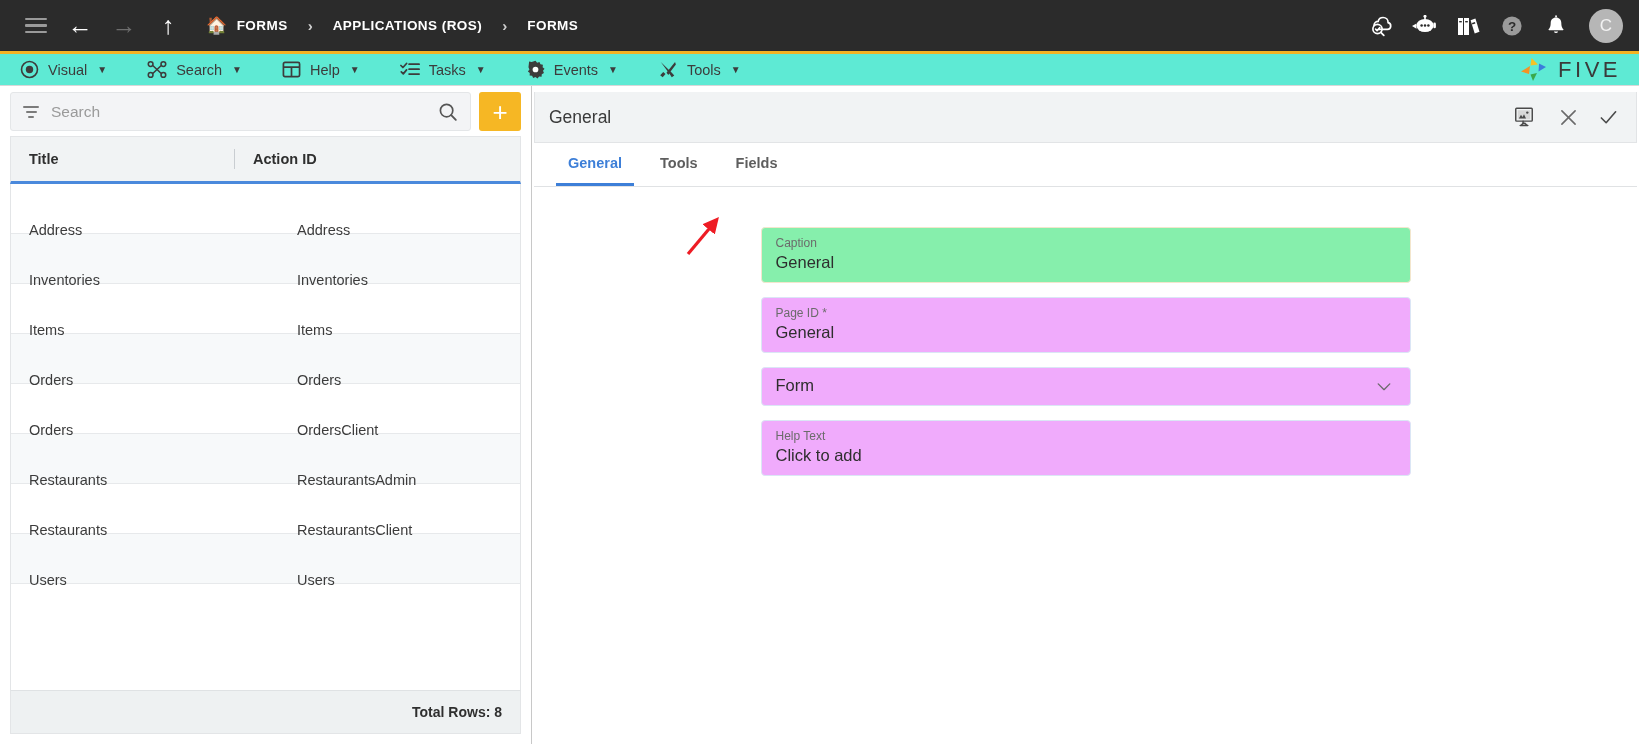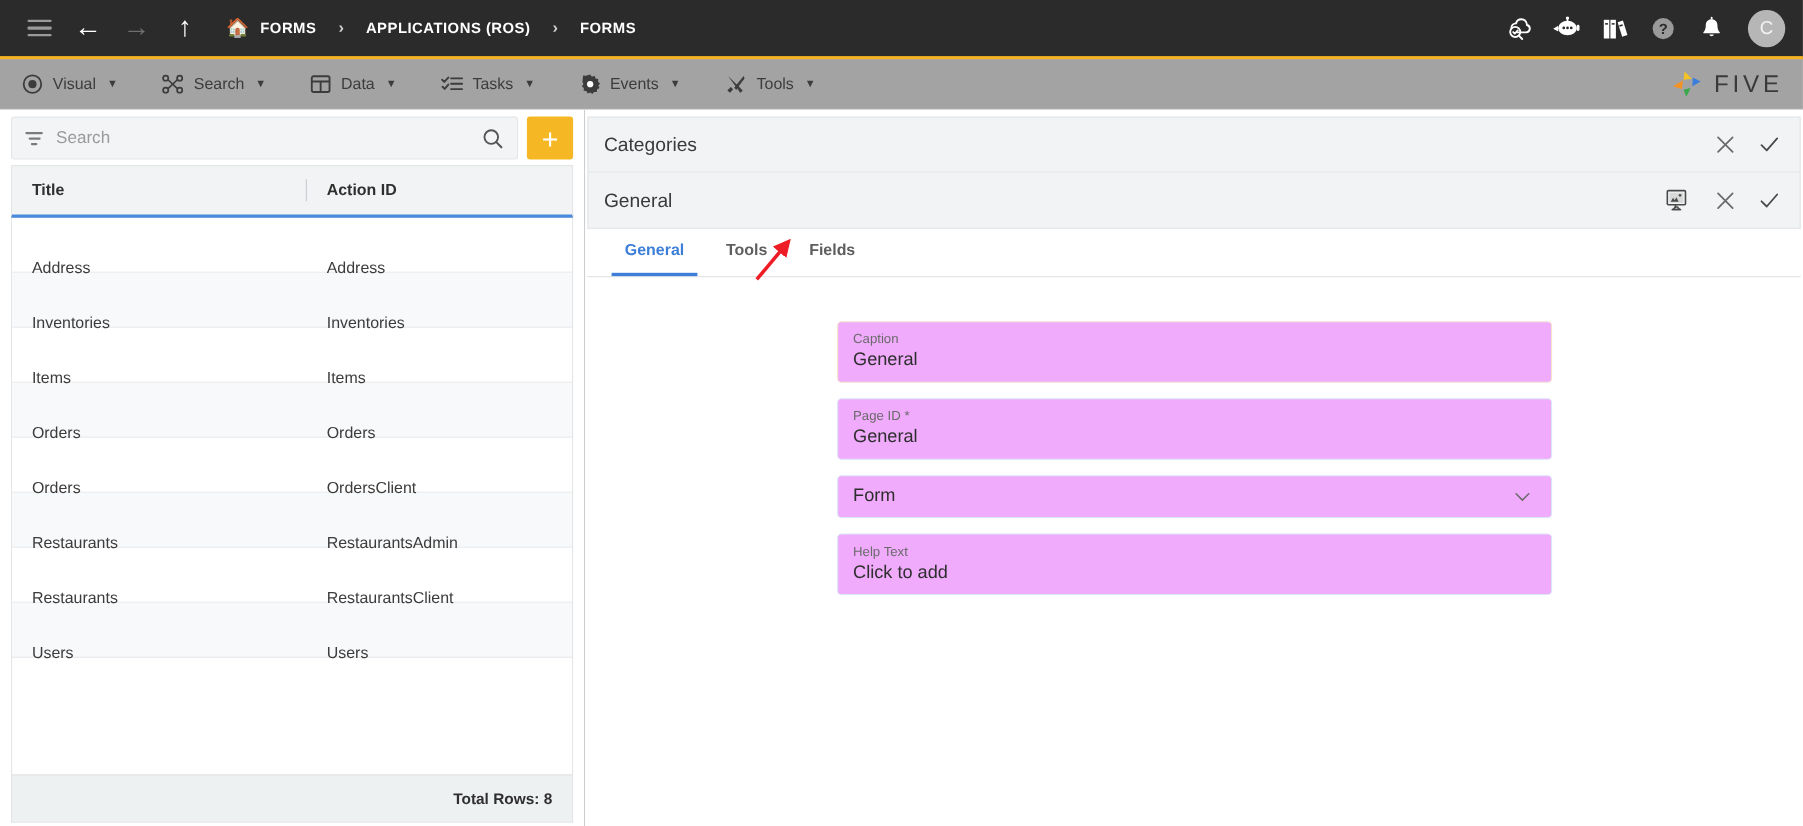--- a/index.html
+++ b/index.html
@@ -46,22 +46,22 @@
   .tb-right .tb-icon { width:42px; }
   .avatar {
     width:34px; height:34px; border-radius:50%;
     background:#b6b6b6; color:#f2f2f2;
     display:flex; align-items:center; justify-content:center;
     font-size:17px; font-weight:400; margin-left:10px; cursor:pointer;
   }
 
   
   .menubar {
-    height: 46px;
-    background:#a3a3a3;
+    height: 32px;
+    background:#5eead4;
     border-bottom:1px solid #d8d8d8;
     display:flex; align-items:center;
     padding-left: 10px;
   }
   .menu-item {
     display:flex; align-items:center; gap:9px;
     padding: 4px 16px 4px 10px;
     font-size:14.5px; color:#3c3c3c; cursor:pointer;
     margin-right: 14px;
   }
@@ -121,21 +121,21 @@
     background:#f1f3f4;
     border-bottom:3px solid #4a89dc;
     border-top:1px solid #e3e5e7;
     border-left:1px solid #e3e5e7;
     border-right:1px solid #e3e5e7;
   }
   .gh-cell {
     font-size:14.5px; font-weight:700; color:#2f2f2f;
     padding-left:18px; display:flex; align-items:center; height:100%;
   }
-  .gh-cell.c1 { width:268px; position:relative; }
+  .gh-cell.c1 { width:224px; position:relative; }
   .gh-cell.c1:after {
     content:""; position:absolute; right:0; top:12px; bottom:12px;
     width:1px; background:#c9cdd1;
   }
   .gh-cell.c2 { flex:1; }
 
   .grid-rows { flex:1; overflow:auto; border-left:1px solid #e3e5e7; border-right:1px solid #e3e5e7;}
   .grow {
     display:flex; align-items:center; height:50px;
     border-bottom:1px solid #e7e9eb; cursor:pointer;
@@ -185,21 +185,21 @@
     border-bottom:3px solid transparent;
   }
   .tab.active { color:#3d7fd8; border-bottom-color:#3d7fd8; }
 
   .form-area { flex:1; position:relative; padding: 40px 0 0 0; }
   .field {
     width:650px; margin: 0 auto 14px auto;
     border-radius:4px; padding: 8px 16px 10px 14px;
     position:relative;
   }
-  .field.caption { background:#f0abfc; border:1px solid #f3e6cd; }
+  .field.caption { background:#86efac; border:1px solid #f3e6cd; }
   .field.blue { background:#f0abfc; border:1px solid #dbe6f5; }
   .f-label { font-size:12px; color:#6b6b6b; margin-bottom:3px; }
   .f-label .req { color:#6b6b6b; }
   .f-value { font-size:16.5px; color:#2e2e2e; }
   .chev {
     position:absolute; right:18px; top:50%; transform:translateY(-50%);
     width:16px; height:16px; cursor:pointer;
   }
 
   
@@ -314,21 +314,21 @@
     </svg>
     <span class="mlabel">Search</span>
     <span class="caret">▼</span>
   </div>
 
   <div class="menu-item">
     <svg width="19" height="19" viewBox="0 0 20 20">
       <rect x="1.5" y="2.5" width="17" height="15" rx="1.6" fill="none" stroke="#3c3c3c" stroke-width="1.8"></rect>
       <path d="M1.5 7.5h17M10 7.5v10" stroke="#3c3c3c" stroke-width="1.8"></path>
     </svg>
-    <span class="mlabel">Data</span>
+    <span class="mlabel">Help</span>
     <span class="caret">▼</span>
   </div>
 
   <div class="menu-item">
     <svg width="20" height="19" viewBox="0 0 22 20">
       <path d="M1 5.6l2.2 2.2L7.2 3.4" fill="none" stroke="#3c3c3c" stroke-width="1.9" stroke-linecap="round" stroke-linejoin="round"></path>
       <path d="M1.4 12.6l2.2 2.2 3.6-4.4" fill="none" stroke="#3c3c3c" stroke-width="1.9" stroke-linecap="round" stroke-linejoin="round"></path>
       <path d="M10 4.2h11M10 9.6h11M10 15h11" stroke="#3c3c3c" stroke-width="1.9" stroke-linecap="round"></path>
     </svg>
     <span class="mlabel">Tasks</span>
@@ -431,34 +431,20 @@
 
       <div class="grid-foot">
         <span>Total Rows: 8</span>
       </div>
       <div class="left-bottom-pad"></div>
     </div>
   </div>
 
   <div class="right">
 
-    <div class="panel-bar">
-      <span class="pb-title">Categories</span>
-      <span class="pb-spacer"></span>
-      <span class="pb-ic">
-        <svg width="17" height="17" viewBox="0 0 18 18">
-          <path d="M2 2l14 14M16 2L2 16" stroke="#6a6a6a" stroke-width="1.7" stroke-linecap="round"></path>
-        </svg>
-      </span>
-      <span class="pb-ic chk">
-        <svg width="19" height="19" viewBox="0 0 20 20">
-          <path d="M2.5 10.5l5 5L17.5 4" fill="none" stroke="#4a4a4a" stroke-width="1.7" stroke-linecap="round" stroke-linejoin="round"></path>
-        </svg>
-      </span>
-    </div>
 
     <div class="panel-bar second">
       <span class="pb-title">General</span>
       <span class="pb-spacer"></span>
       <span class="pb-ic monitor-ic">
         <svg width="22" height="22" viewBox="0 0 24 24">
           <rect x="3" y="2.5" width="18" height="14" rx="1" fill="none" stroke="#4a4a4a" stroke-width="1.6"></rect>
           <rect x="5.2" y="4.6" width="13.6" height="9.9" fill="#d8d8d8"></rect>
           <path d="M6.4 13.6l2.3-4 1.7 2.4 1.6-2.9 2.2 4.5" fill="#4a4a4a"></path>
           <circle cx="15.6" cy="7.2" r="1.3" fill="#4a4a4a"></circle>

